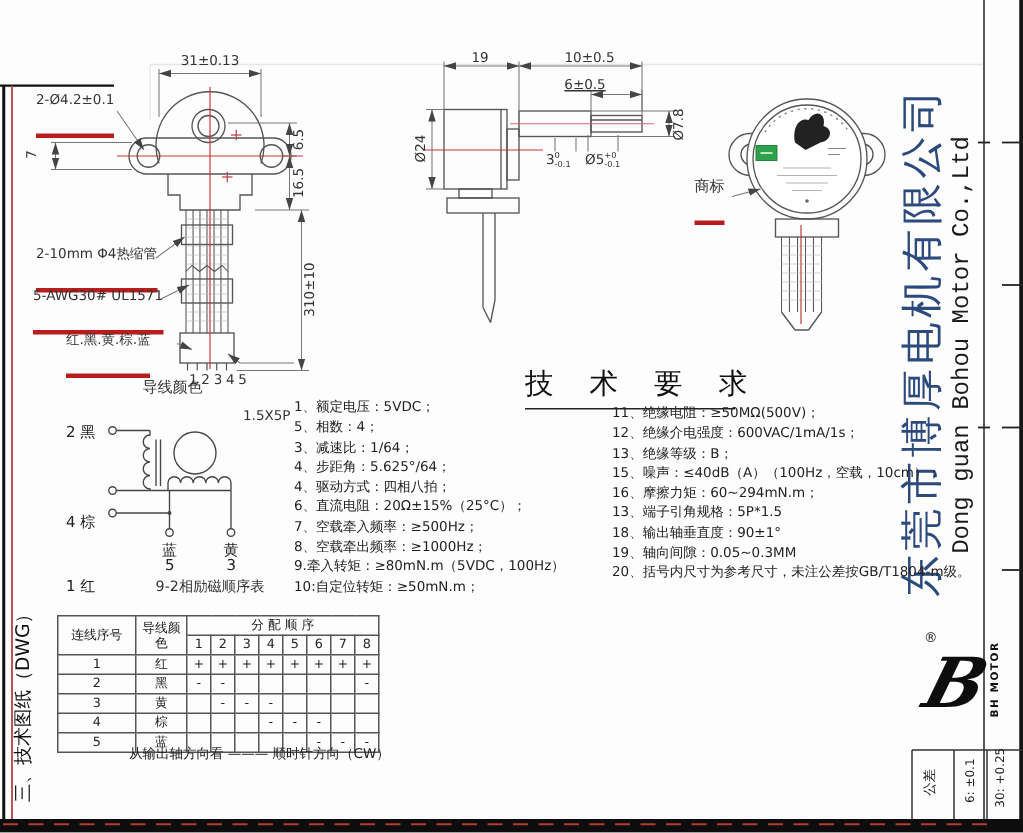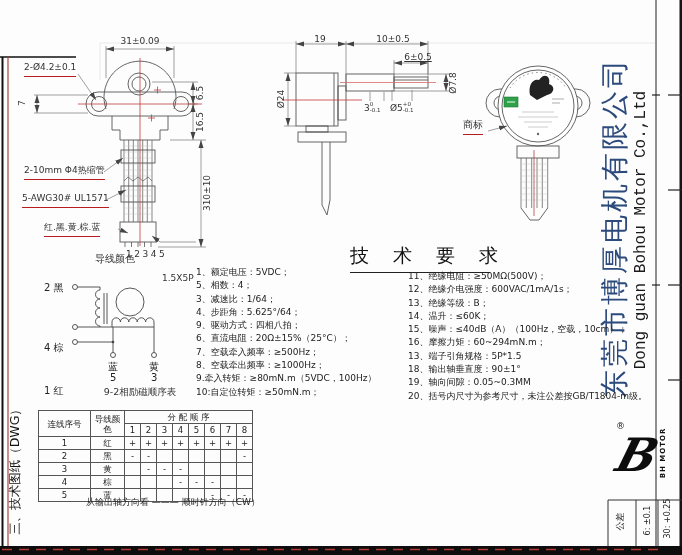--- a/index.html
+++ b/index.html
@@ -1,21 +1,21 @@
 <!DOCTYPE html>
 <html><head>
 <meta charset="utf-8">
 <style>
   html,body{margin:0;padding:0;background:#888;}
   #sheet{position:relative;width:682px;height:555px;background:#fdfdfd;overflow:hidden;
          font-family:"DejaVu Sans",sans-serif;}
   svg{position:absolute;left:0;top:0;}
   .lbl{position:absolute;font-size:9px;color:#333;white-space:nowrap;line-height:10px;}
   .rot{transform:rotate(-90deg);transform-origin:center;text-align:center;}
-  .ul{border-bottom:1px solid #b91c1c;padding-bottom:4px;}
+  .ul{border-bottom:3px solid #b91c1c;padding-bottom:17px;}
   .ctr{text-align:center;}
   .tech{position:absolute;font-size:9px;color:#222;line-height:13.3px;white-space:nowrap;}
   .tline{height:13.3px;}
   #tech-title{position:absolute;left:350px;top:243px;width:140px;text-align:center;
     font-size:19px;letter-spacing:9px;color:#111;border-bottom:1.5px solid #222;
     padding-bottom:3px;white-space:nowrap;}
   #company-cn{position:absolute;left:442px;top:212px;width:340px;height:32px;
     transform:rotate(-90deg);transform-origin:center;text-align:center;
     font-size:28px;letter-spacing:3px;color:#2c4a7c;font-family:"DejaVu Serif",serif;white-space:nowrap;}
   #company-en{position:absolute;left:472px;top:220px;width:340px;height:20px;
@@ -266,64 +266,63 @@
       <circle cx="130" cy="302" r="14"></circle>
     </g>
 
     <line x1="627" y1="472" x2="653" y2="438" stroke="#fdfdfd" stroke-width="3"></line>
   </svg>
 
   <div id="side-label">三、技术图纸（DWG）</div>
   <div id="company-cn">东莞市博厚电机有限公司</div>
   <div id="company-en">Dong guan Bohou Motor Co.,Ltd</div>
 
-  <div class="lbl ctr" style="left:112px;top:36px;width:56px;">31±0.09</div>
+  <div class="lbl ctr" style="left:112px;top:36px;width:56px;">31±0.13</div>
   <div class="lbl ul" style="left:24px;top:62px;">2-Ø4.2±0.1</div>
   <div class="lbl rot" style="left:10px;top:98px;width:24px;">7</div>
   <div class="lbl rot" style="left:186px;top:88px;width:28px;">6.5</div>
   <div class="lbl rot" style="left:183px;top:117px;width:34px;">16.5</div>
   <div class="lbl rot" style="left:183px;top:188px;width:48px;">310±10</div>
   <div class="lbl ul" style="left:24px;top:165px;">2-10mm Φ4热缩管</div>
   <div class="lbl ul" style="left:22px;top:193px;">5-AWG30# UL1571</div>
   <div class="lbl ul" style="left:44px;top:222px;">红.黑.黄.棕.蓝</div>
   <div class="lbl" style="left:126px;top:249px;letter-spacing:2.5px;">12345</div>
   <div class="lbl" style="left:162px;top:233px;margin-top:40px;">1.5X5P</div>
 
   <div class="lbl ctr" style="left:305px;top:34px;width:30px;">19</div>
   <div class="lbl ctr" style="left:368px;top:34px;width:50px;">10±0.5</div>
-  <div class="lbl ctr" style="left:396px;top:52px;width:44px;text-decoration:underline;">6±0.5</div>
+  <div class="lbl ctr" style="left:368px;top:52px;width:44px;text-decoration:underline;">6±0.5</div>
   <div class="lbl rot" style="left:266px;top:94px;width:30px;">Ø24</div>
   <div class="lbl rot" style="left:437px;top:78px;width:32px;">Ø7.8</div>
   <div class="lbl" style="left:364px;top:102px;">
     <span>3</span><span class="tolstack"><span>0</span><span>-0.1</span></span>
   </div>
   <div class="lbl" style="left:390px;top:102px;">
     <span>Ø5</span><span class="tolstack"><span>+0</span><span>-0.1</span></span>
   </div>
 
   <div class="lbl ul" style="left:463px;top:120px;font-size:10px;">商标</div>
 
   <div id="tech-title">技 术 要 求</div>
   <div id="tech-left" class="tech" style="left:196px;top:266px;">
       <div class="tline">1、额定电压：5VDC；</div>
       <div class="tline">5、相数：4；</div>
       <div class="tline">3、减速比：1/64；</div>
       <div class="tline">4、步距角：5.625°/64；</div>
-      <div class="tline">9、驱动方式：四相八拍；</div>
+      <div class="tline">4、驱动方式：四相八拍；</div>
       <div class="tline">6、直流电阻：20Ω±15%（25°C）；</div>
       <div class="tline">7、空载牵入频率：≥500Hz；</div>
       <div class="tline">8、空载牵出频率：≥1000Hz；</div>
       <div class="tline">9.牵入转矩：≥80mN.m（5VDC，100Hz）</div>
       <div class="tline">10:自定位转矩：≥50mN.m；</div>
     </div>
   <div id="tech-right" class="tech" style="left:408px;top:270px;">
       <div class="tline">11、绝缘电阻：≥50MΩ(500V)；</div>
       <div class="tline">12、绝缘介电强度：600VAC/1mA/1s；</div>
       <div class="tline">13、绝缘等级：B；</div>
-      <div class="tline">14、温升：≤60K；</div>
       <div class="tline">15、噪声：≤40dB（A）（100Hz，空载，10cm）；</div>
       <div class="tline">16、摩擦力矩：60~294mN.m；</div>
       <div class="tline">13、端子引角规格：5P*1.5</div>
       <div class="tline">18、输出轴垂直度：90±1°</div>
       <div class="tline">19、轴向间隙：0.05~0.3MM</div>
       <div class="tline">20、括号内尺寸为参考尺寸，未注公差按GB/T1804-m级。</div>
     </div>
 
   <div class="wlbl" style="left:44px;top:281px;">2  黑</div>
   <div class="wlbl" style="left:44px;top:321px;margin-top:20px;">4  棕</div>

